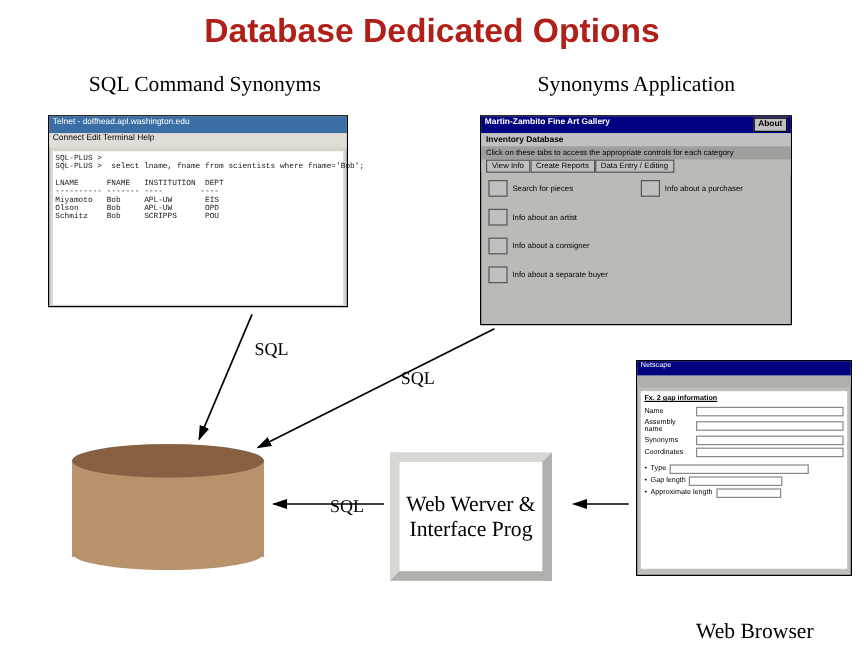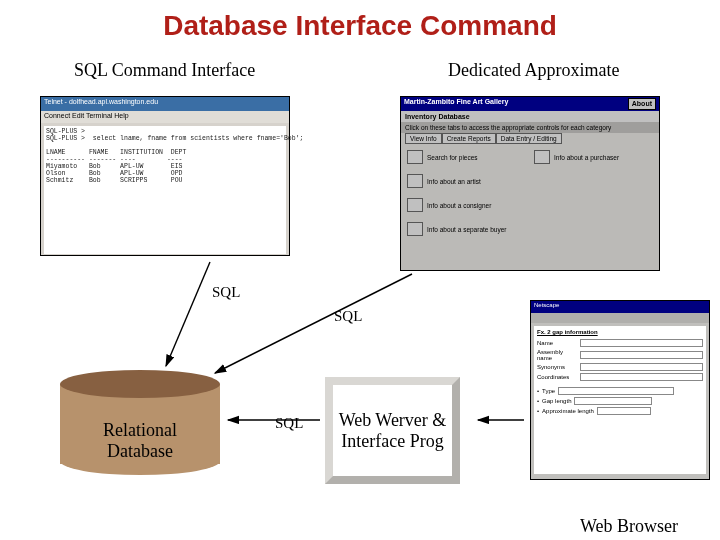--- a/index.html
+++ b/index.html
@@ -264,24 +264,24 @@
     position: absolute;
     left: 0; top: 0;
     width: 720px;
     height: 540px;
     pointer-events: none;
   }
 </style>
 </head>
 <body>
 
-<div class="title">Database Interface Command</div>
-
-<div class="sub-label" style="left:74px; top:60px;">SQL Command Interface</div>
-<div class="sub-label" style="left:448px; top:60px;">Dedicated Approximate</div>
+<div class="title">Database Dedicated Options</div>
+
+<div class="sub-label" style="left:74px; top:60px;">SQL Command Synonyms</div>
+<div class="sub-label" style="left:448px; top:60px;">Synonyms Application</div>
 
 <div class="sql-window">
   <div class="titlebar">Telnet - dolfhead.apl.washington.edu</div>
   <div class="menubar">Connect  Edit  Terminal  Help</div>
   <div class="term">SQL-PLUS&nbsp;&gt;<br>SQL-PLUS&nbsp;&gt;&nbsp;&nbsp;select&nbsp;lname,&nbsp;fname&nbsp;from&nbsp;scientists&nbsp;where&nbsp;fname='Bob';<br><br>LNAME&nbsp;&nbsp;&nbsp;&nbsp;&nbsp;&nbsp;FNAME&nbsp;&nbsp;&nbsp;INSTITUTION&nbsp;&nbsp;DEPT<br>----------&nbsp;-------&nbsp;----&nbsp;&nbsp;&nbsp;&nbsp;&nbsp;&nbsp;&nbsp;&nbsp;----<br>Miyamoto&nbsp;&nbsp;&nbsp;Bob&nbsp;&nbsp;&nbsp;&nbsp;&nbsp;APL-UW&nbsp;&nbsp;&nbsp;&nbsp;&nbsp;&nbsp;&nbsp;EIS<br>Olson&nbsp;&nbsp;&nbsp;&nbsp;&nbsp;&nbsp;Bob&nbsp;&nbsp;&nbsp;&nbsp;&nbsp;APL-UW&nbsp;&nbsp;&nbsp;&nbsp;&nbsp;&nbsp;&nbsp;OPD<br>Schmitz&nbsp;&nbsp;&nbsp;&nbsp;Bob&nbsp;&nbsp;&nbsp;&nbsp;&nbsp;SCRIPPS&nbsp;&nbsp;&nbsp;&nbsp;&nbsp;&nbsp;POU</div>
 </div>
 
 <div class="app-window">
   <div class="titlebar">
     <span>Martin-Zambito Fine Art Gallery</span>
@@ -321,21 +321,20 @@
 </div>
 
 <div class="sql-label" style="left:212px; top:284px;">SQL</div>
 <div class="sql-label" style="left:334px; top:308px;">SQL</div>
 <div class="sql-label" style="left:275px; top:415px;">SQL</div>
 
 <div class="db">
   <div class="bot"></div>
   <div class="side"></div>
   <div class="top"></div>
-  <div class="lbl">Relational<br>Database</div>
 </div>
 
 <div class="wbox">
   <span>Web Werver &amp; Interface Prog</span>
 </div>
 
 <div class="browser">
   <div class="tb">Netscape</div>
   <div class="toolbar"></div>
   <div class="content">

